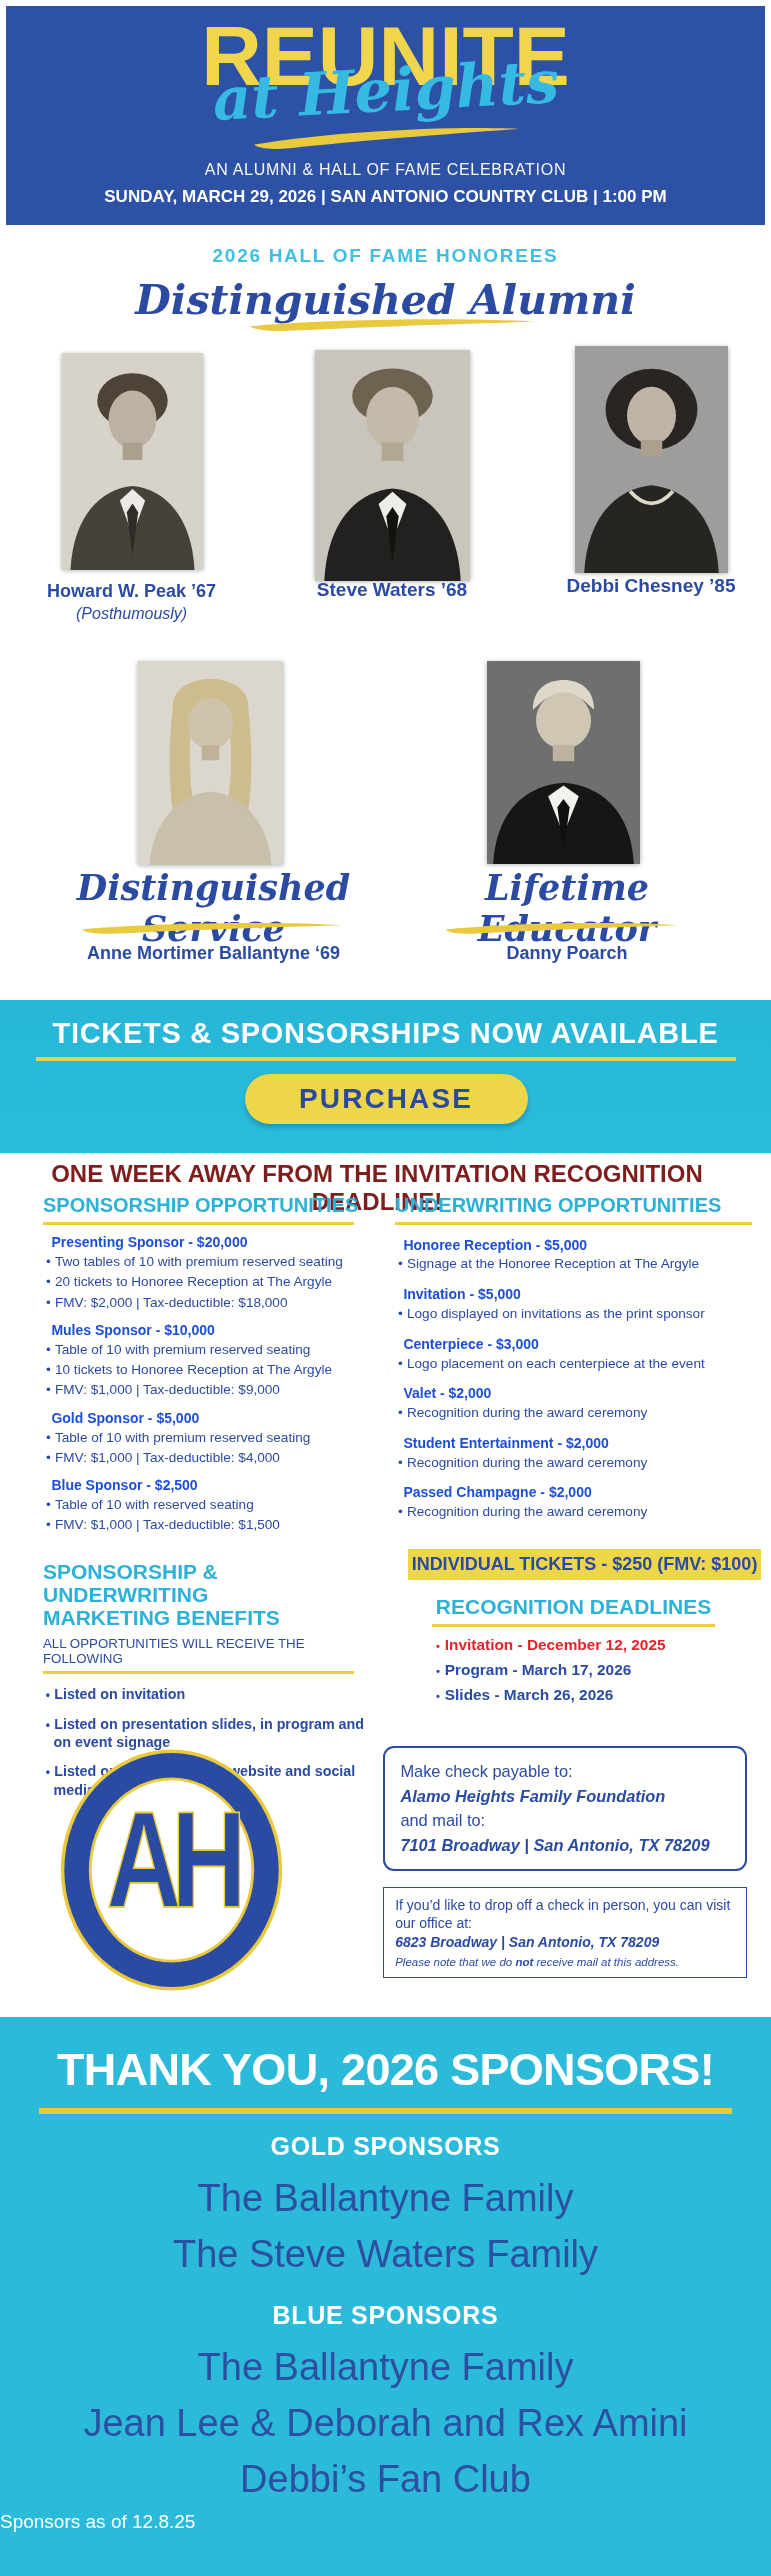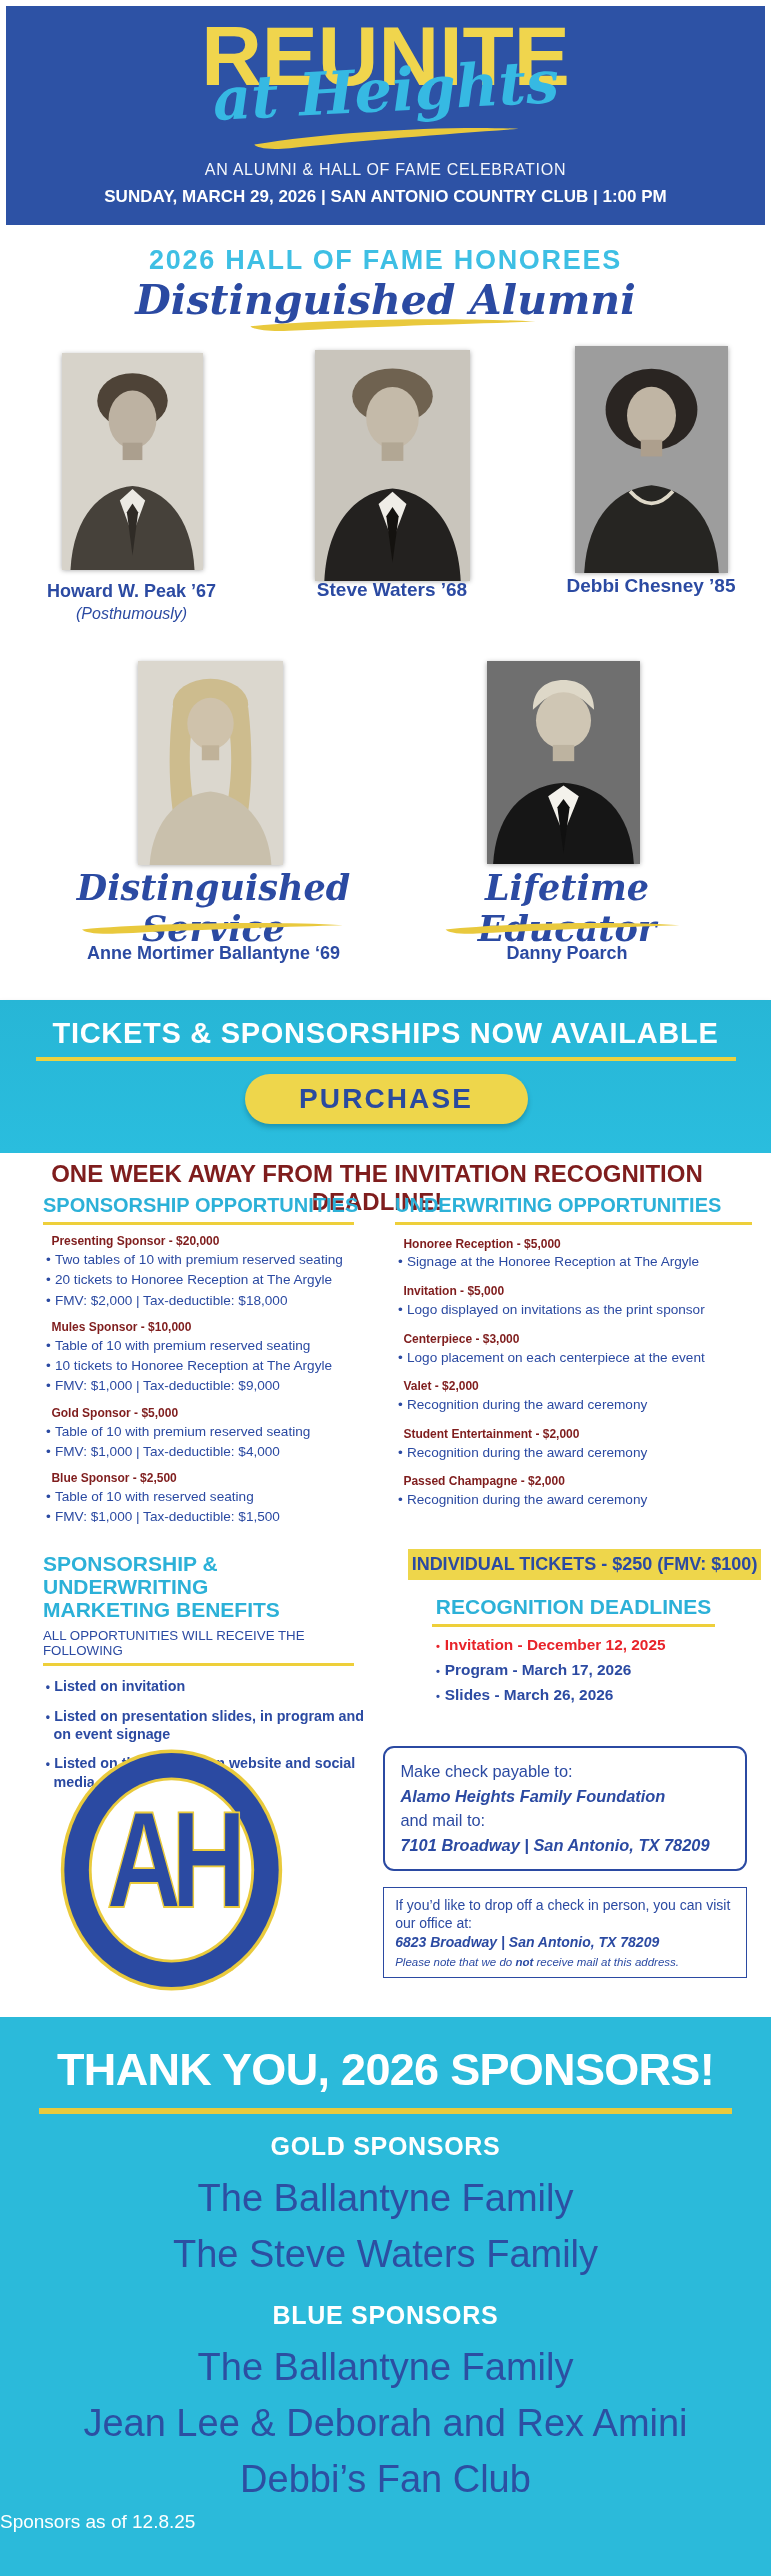--- a/index.html
+++ b/index.html
@@ -18,21 +18,21 @@
   .subtitle{position:absolute;top:155px;left:0;right:0;text-align:center;
            font-size:16px;letter-spacing:0.7px;color:#f5f7fb;}
   .event-line{position:absolute;top:181px;left:0;right:0;text-align:center;
            font-size:17px;font-weight:bold;color:#ffffff;}
 
   .swoosh-fill{fill:#e9c93d;}
 
   
   .honorees{position:absolute;top:225px;left:0;width:771px;height:775px;background:#fff;}
   .hof-title{position:absolute;top:19.6px;left:0;right:0;text-align:center;
-           font-size:27px;font-weight:bold;letter-spacing:1.7px;color:#3ebfe4;}
+           font-size:19px;font-weight:bold;letter-spacing:1.7px;color:#3ebfe4;}
   .script-blue{font-family:"DejaVu Serif",serif;font-style:italic;font-weight:bold;color:#2b4aa2;}
   .dist-alumni{position:absolute;top:43px;left:0;right:0;text-align:center;font-size:41px;line-height:1.6;}
   .alumni-swoosh{position:absolute;top:92px;left:50%;margin-left:-140px;width:294px;height:15.4px;}
   .photo{position:absolute;box-shadow:0 1.4px 4.9px rgba(0,0,0,.35);}
   .photo svg{display:block;width:100%;height:100%;}
   .p1{left:62px;top:128px;width:141px;height:217px;}
   .p2{left:315px;top:125px;width:155px;height:231px;}
   .p3{left:575px;top:121px;width:153px;height:227px;}
   .p4{left:138px;top:436px;width:145px;height:204px;}
   .p5{left:487px;top:436px;width:153px;height:203px;}
@@ -65,21 +65,21 @@
   .details{position:absolute;top:1153px;left:0;width:771px;height:864px;background:#fff;}
   .alert{position:absolute;top:7px;left:0;right:17px;text-align:center;
         font-size:24px;font-weight:bold;color:#7f1d1d;}
   .col-left{position:absolute;left:43px;top:41px;width:328px;}
   .col-right{position:absolute;left:395px;top:41px;width:357px;}
   .col-h{font-size:20px;font-weight:bold;color:#2cb1d8;margin:0;}
   .rule-yellow{height:2.8px;background:#eecf3a;margin-top:4.9px;}
   .rule-left{width:311px;} .rule-right{width:357px;}
   .tier{margin-top:9.8px;}
   .col-right .tier{margin-top:12px;}
-  .tier-title{font-size:12px;font-weight:bold;color:#7f1d1d;padding-left:8.4px;}
+  .tier-title{font-size:14px;font-weight:bold;color:#1d4ed8;padding-left:8.4px;}
   .tier-bullets{list-style:none;margin:2.8px 0 0 0;padding:0;font-size:13.6px;color:#2b4aa2;}
   .tier-bullets li{padding-left:12px;text-indent:-9px;line-height:1.38;margin-top:1.4px;}
   .tier-bullets li::before{content:"\2022";margin-right:4.2px;}
   .col-right .tier-bullets li{max-width:323px;}
 
   .benefits{margin-top:25px;}
   .benefits-h{font-size:21px;line-height:1.1;font-weight:bold;color:#2cb1d8;margin:0;}
   .benefits-sub{font-size:13.3px;color:#2b4aa2;margin-top:7px;}
   .benefits-list{list-style:none;margin:8.4px 0 0 0;padding:0;font-size:14.3px;font-weight:bold;color:#2b4aa2;width:335px;}
   .benefits-list li{padding-left:10.5px;text-indent:-7.7px;line-height:1.28;margin-top:11.2px;}

